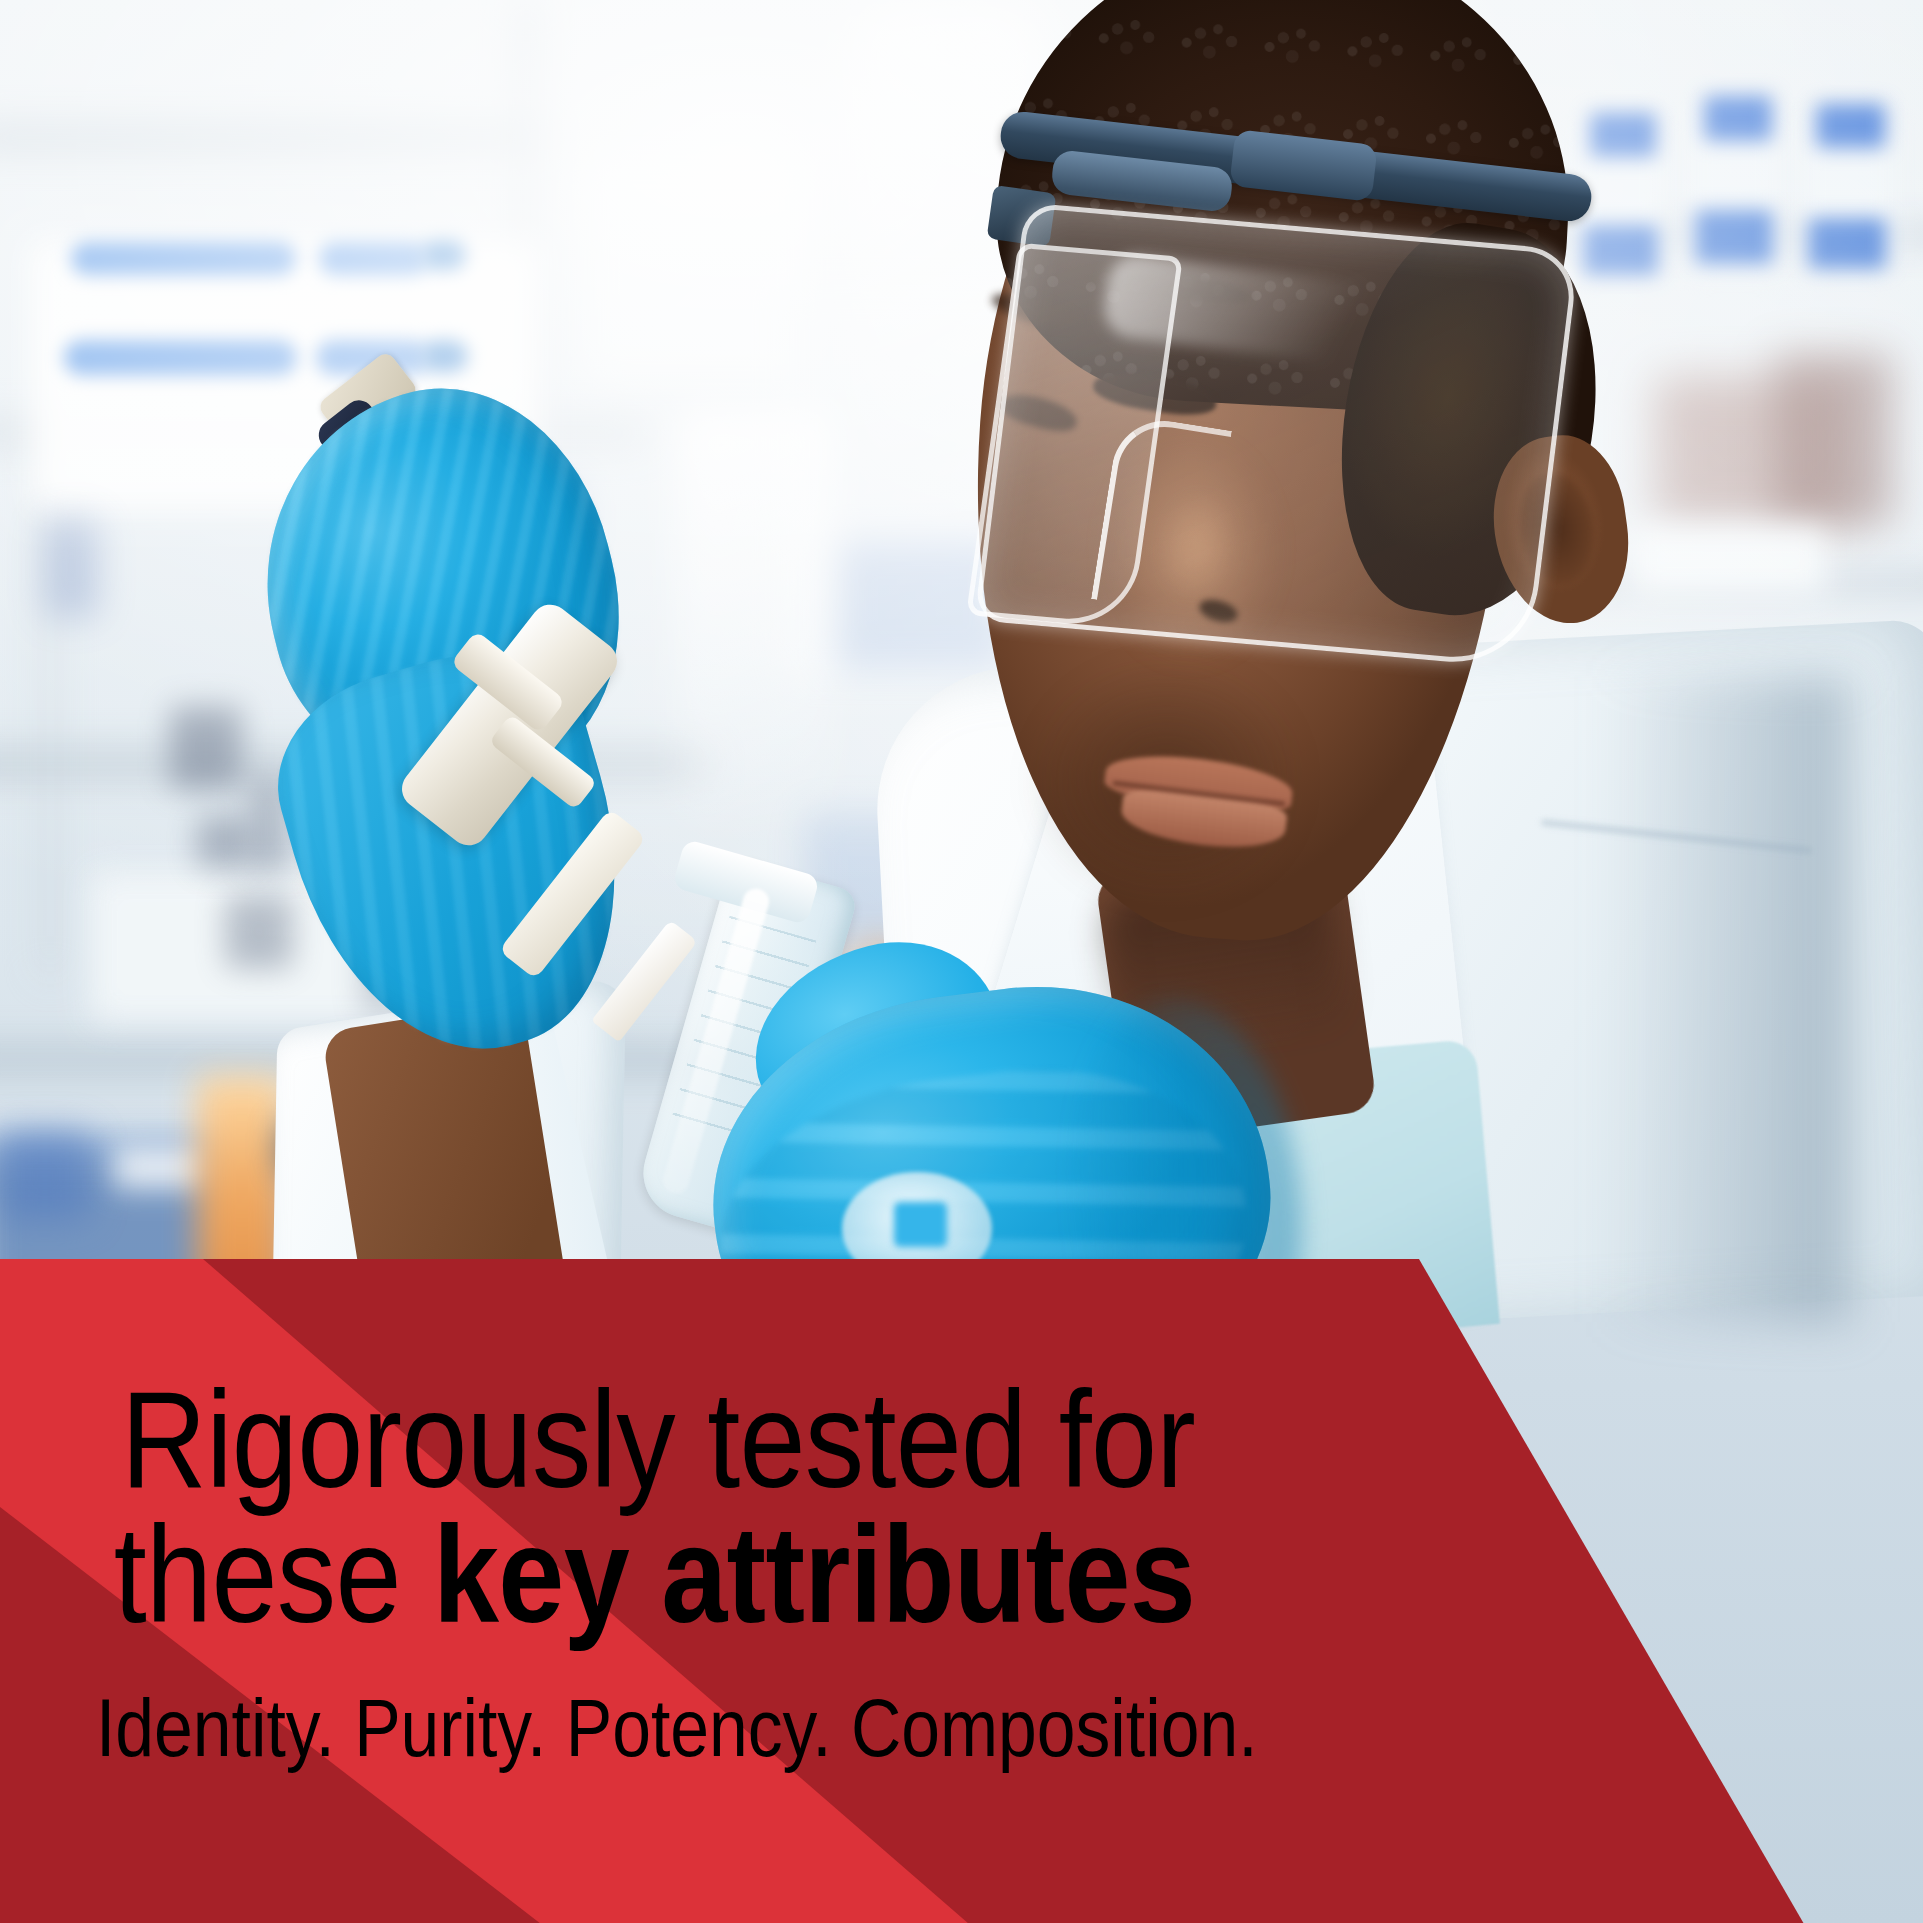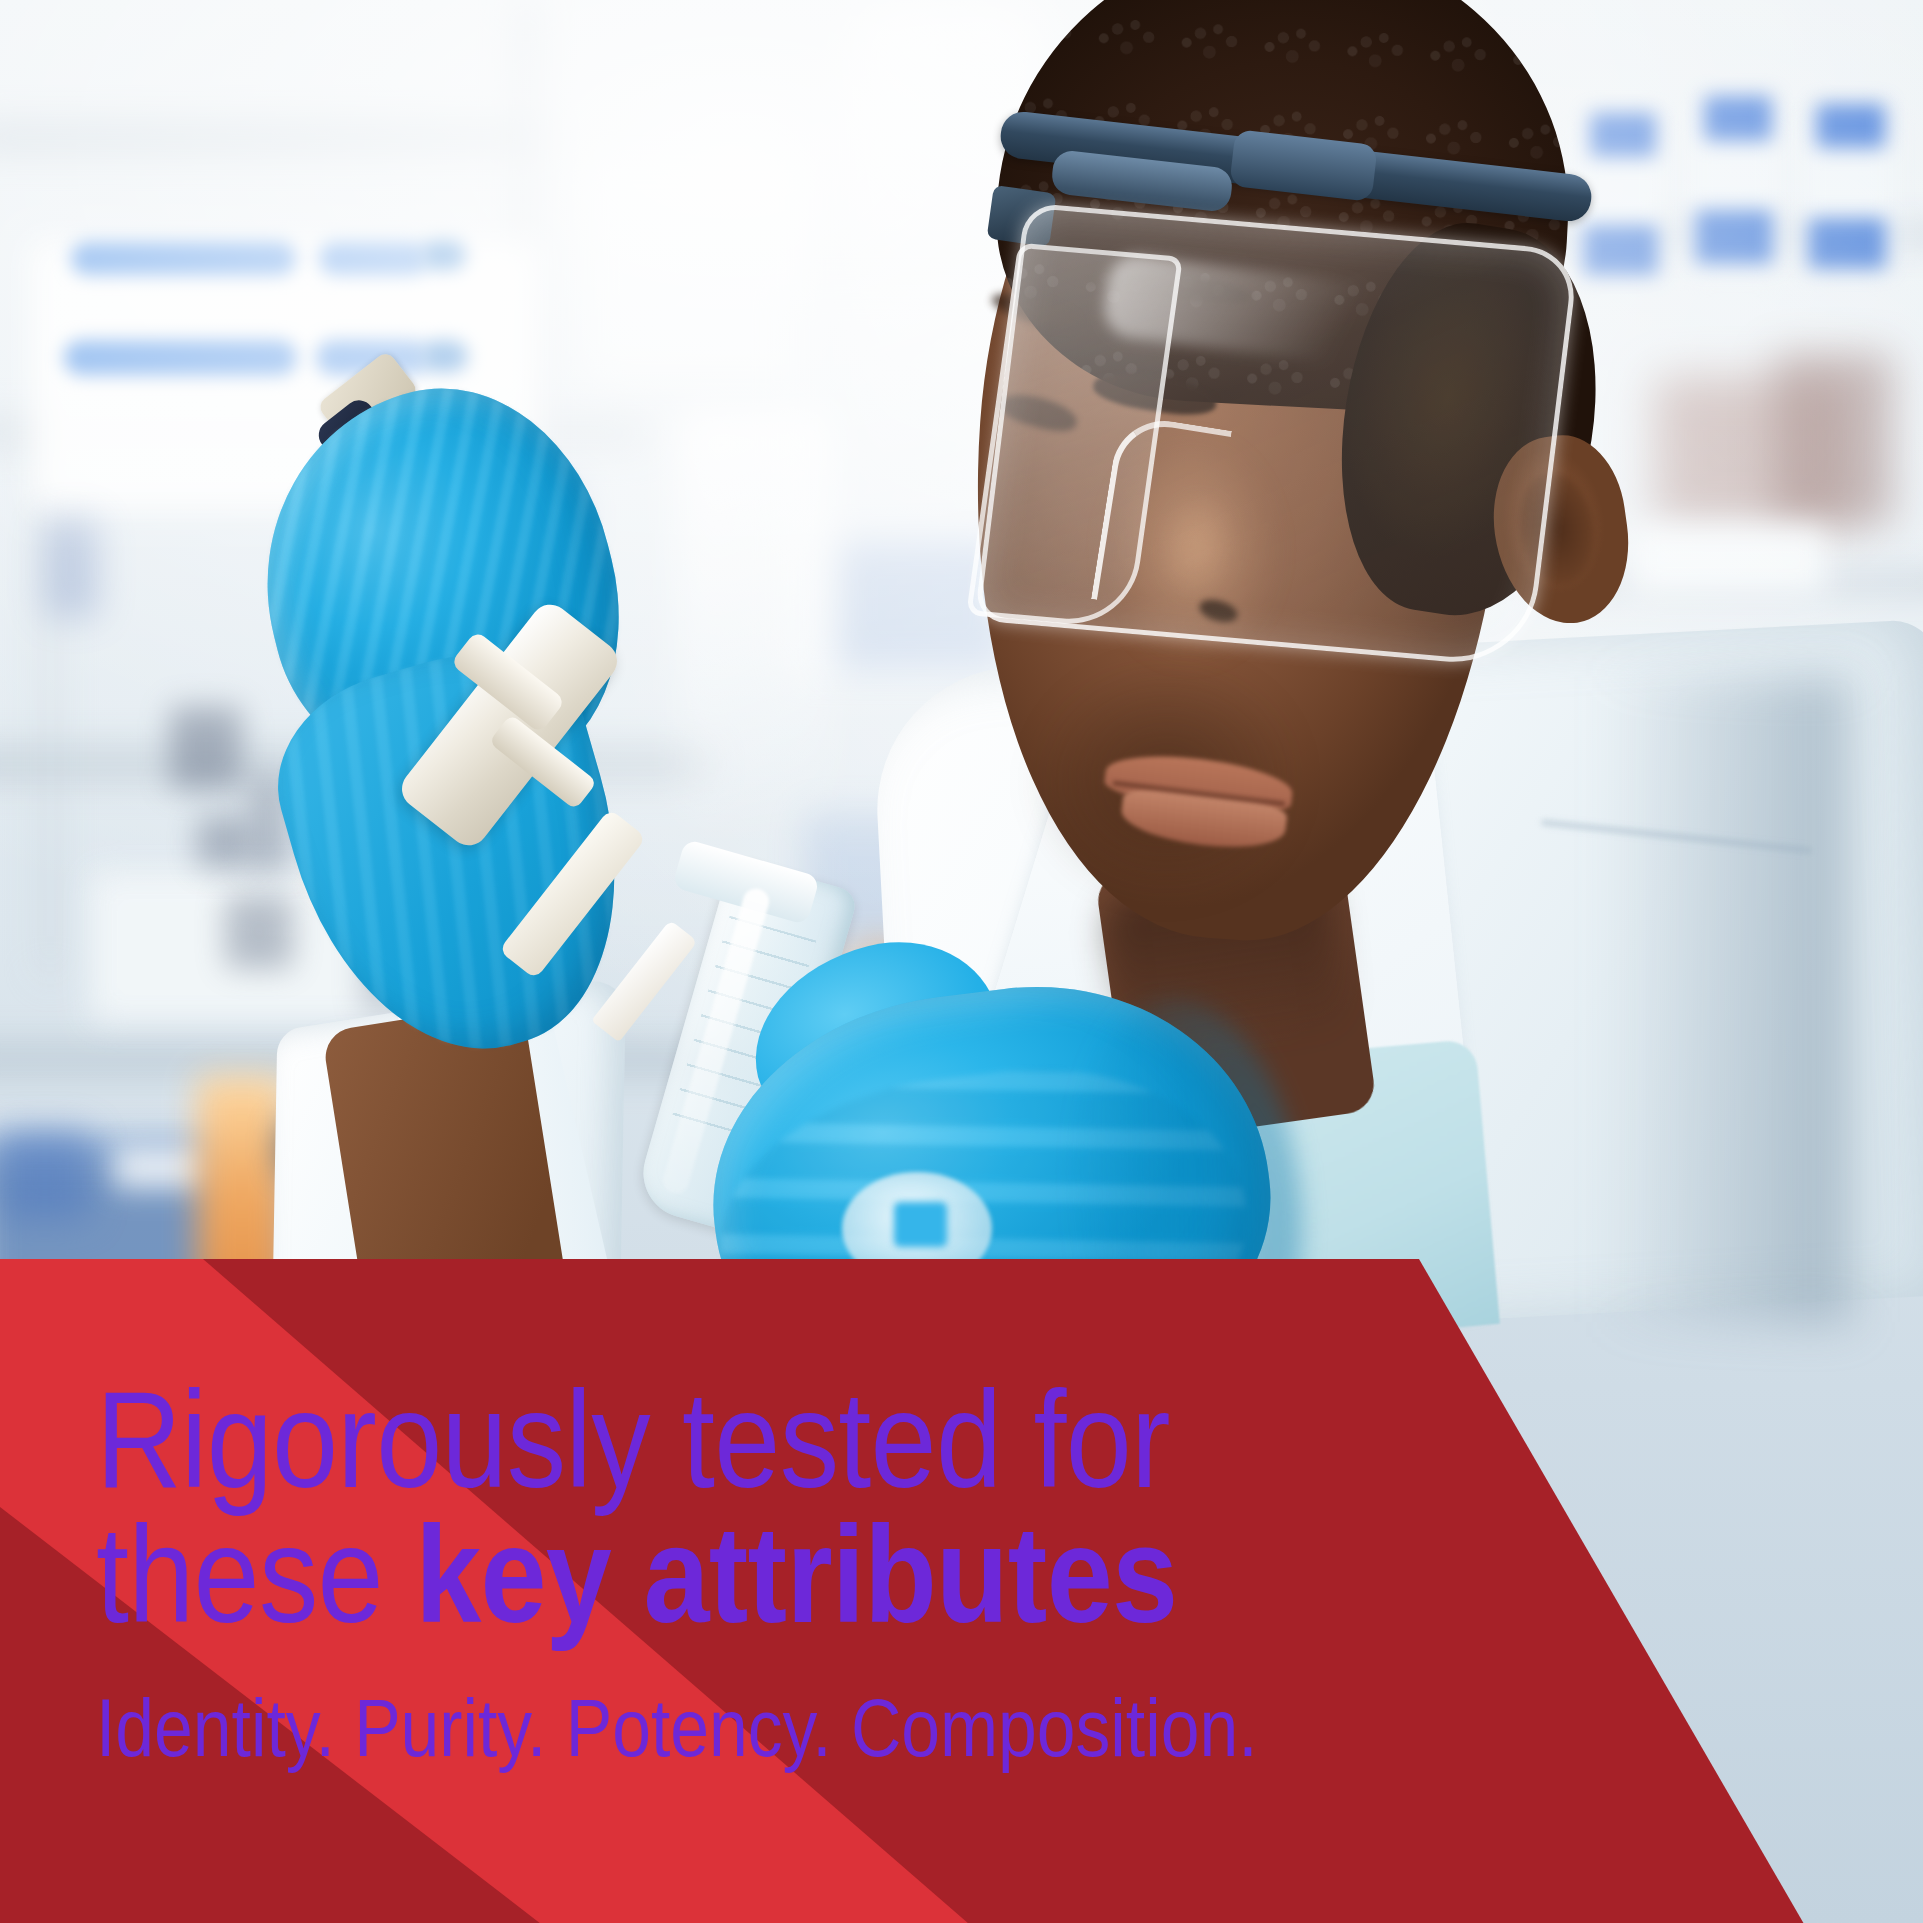--- a/index.html
+++ b/index.html
@@ -476,21 +476,22 @@
   }
   .banner-band2{
     position:absolute;inset:0;
     background:var(--red-light);
     clip-path:polygon(0 248px, 541px 665px, 0 665px);
     opacity:0;
   }
 
   .banner-text{
     position:absolute;left:96px;top:113px;width:1278px;
-    color:#6d28d9;
+    color:#000000;
+    text-align:right;
   }
   .headline{
     font-size:138px;
     line-height:.98;
     letter-spacing:-0.8px;
     font-weight:400;
     font-stretch:condensed;
     transform:scaleX(.86);
     transform-origin:left center;
     white-space:nowrap;

